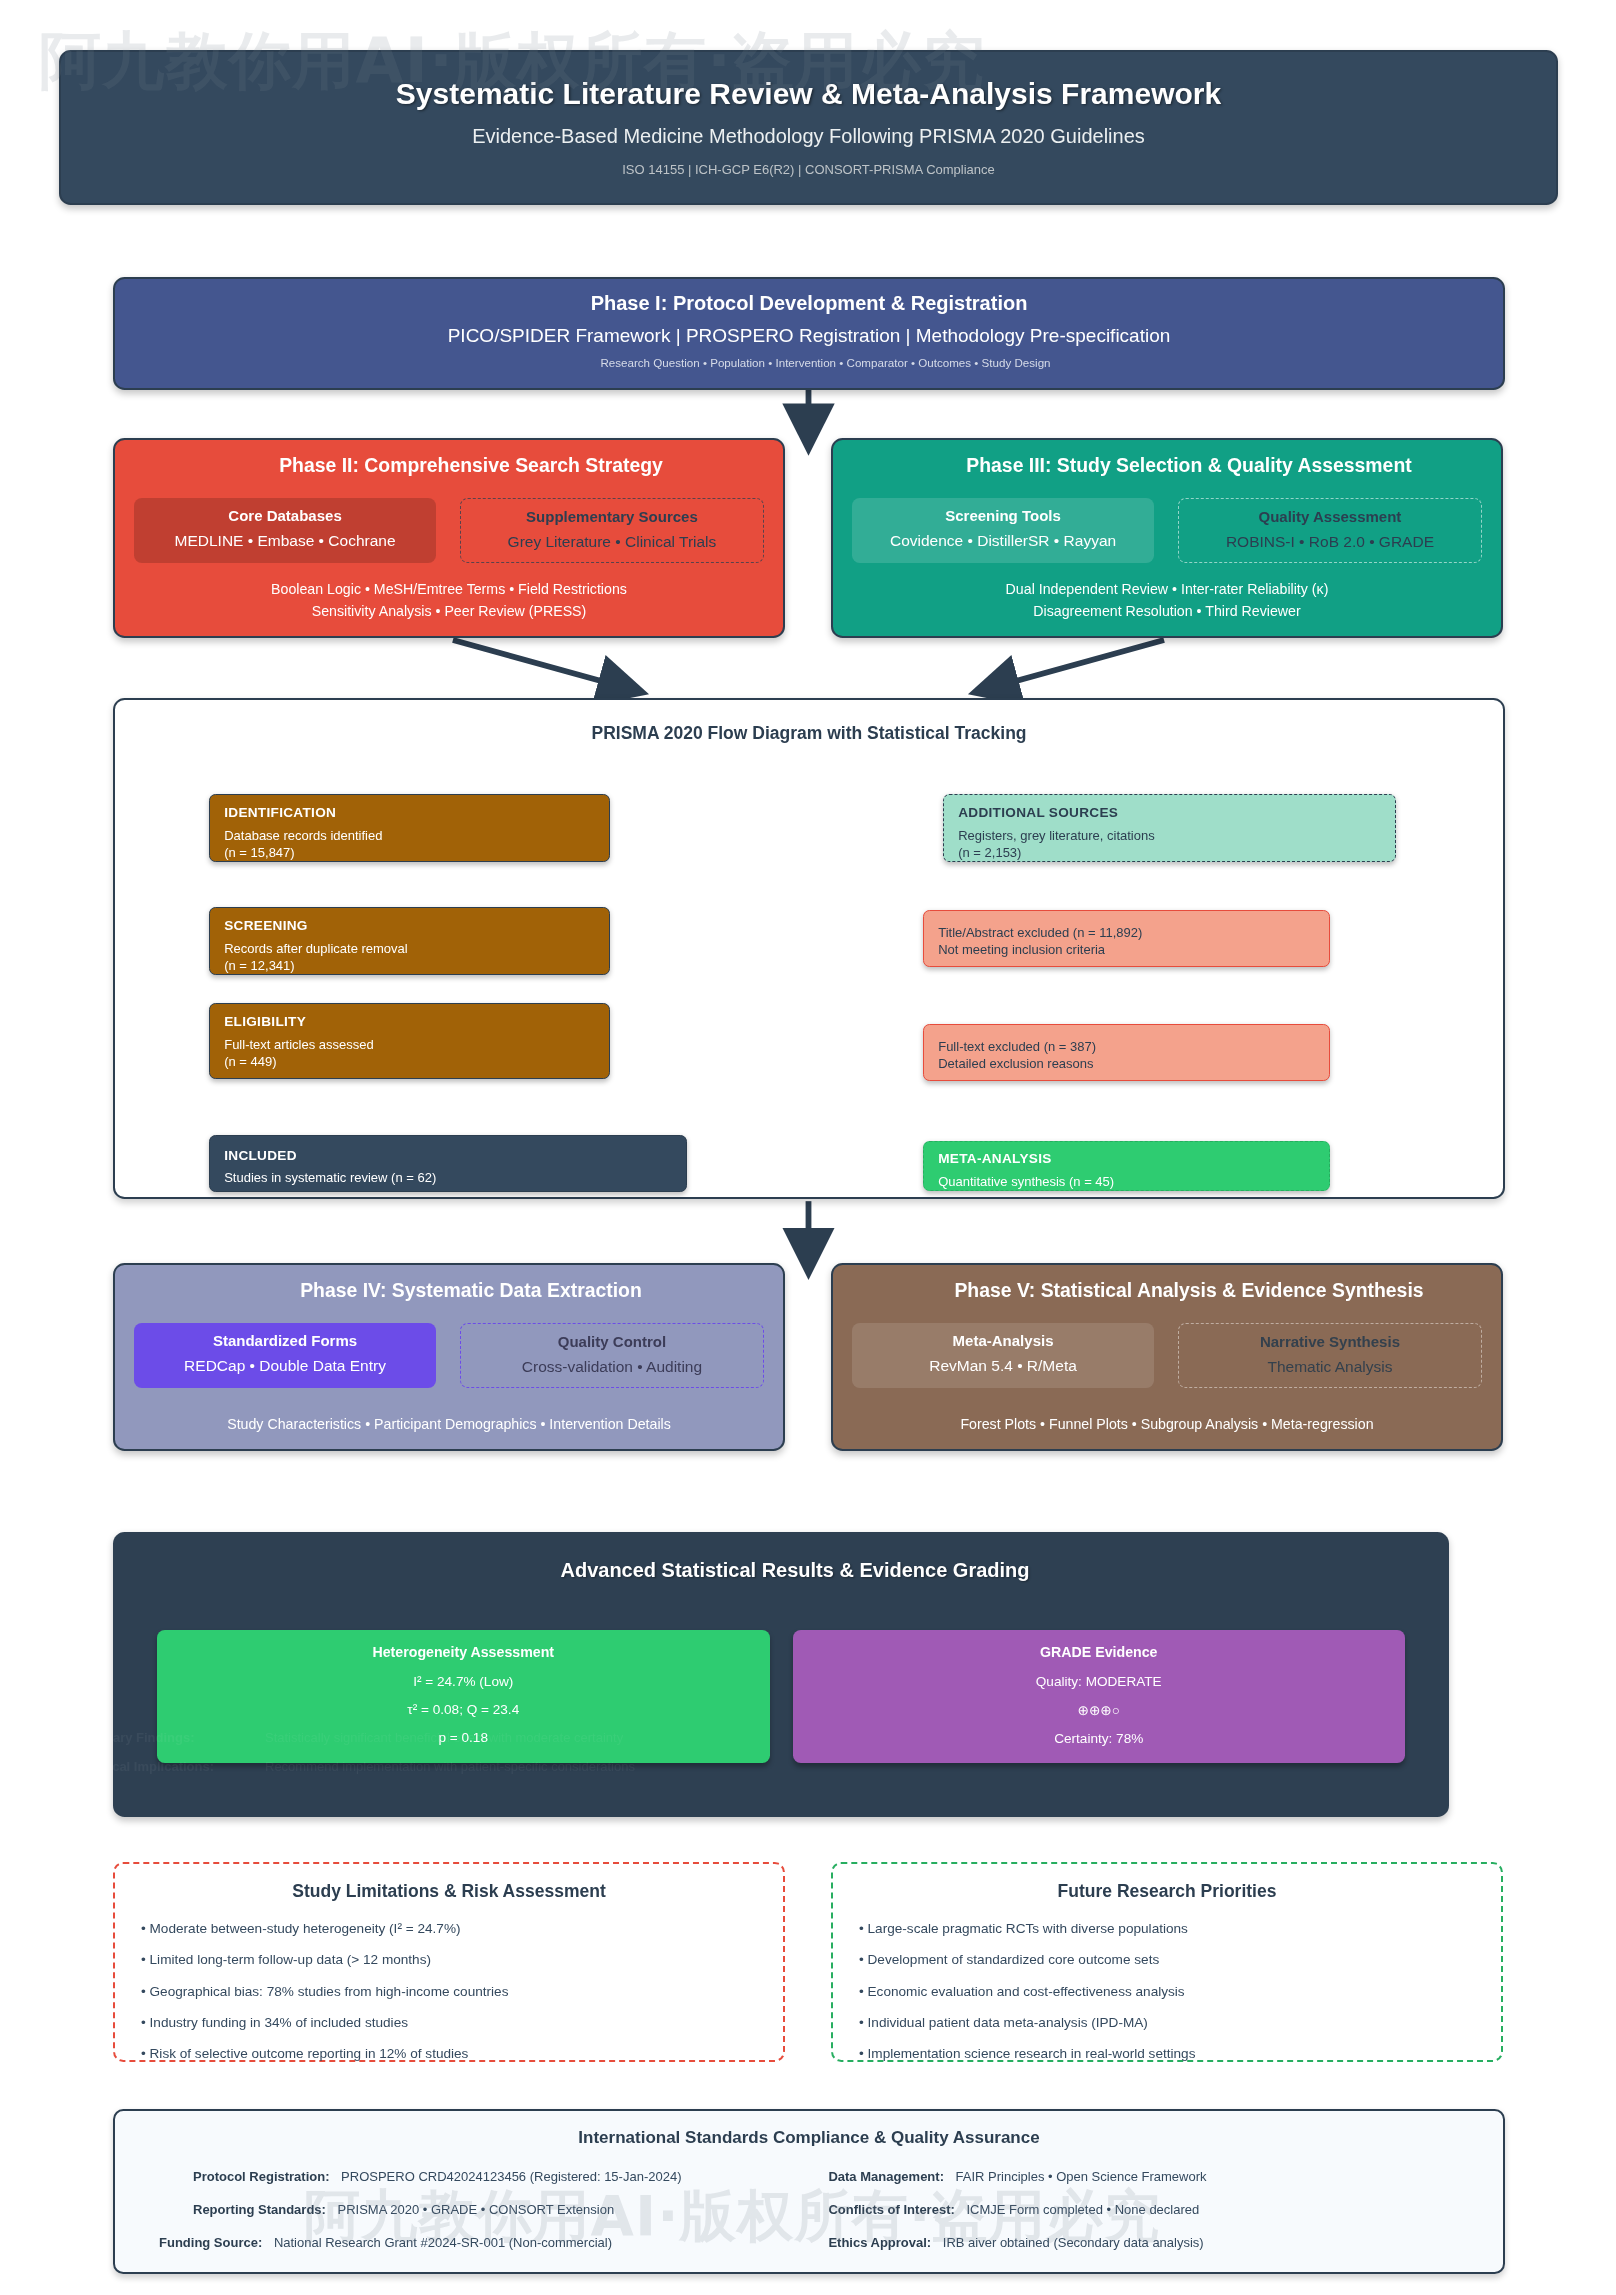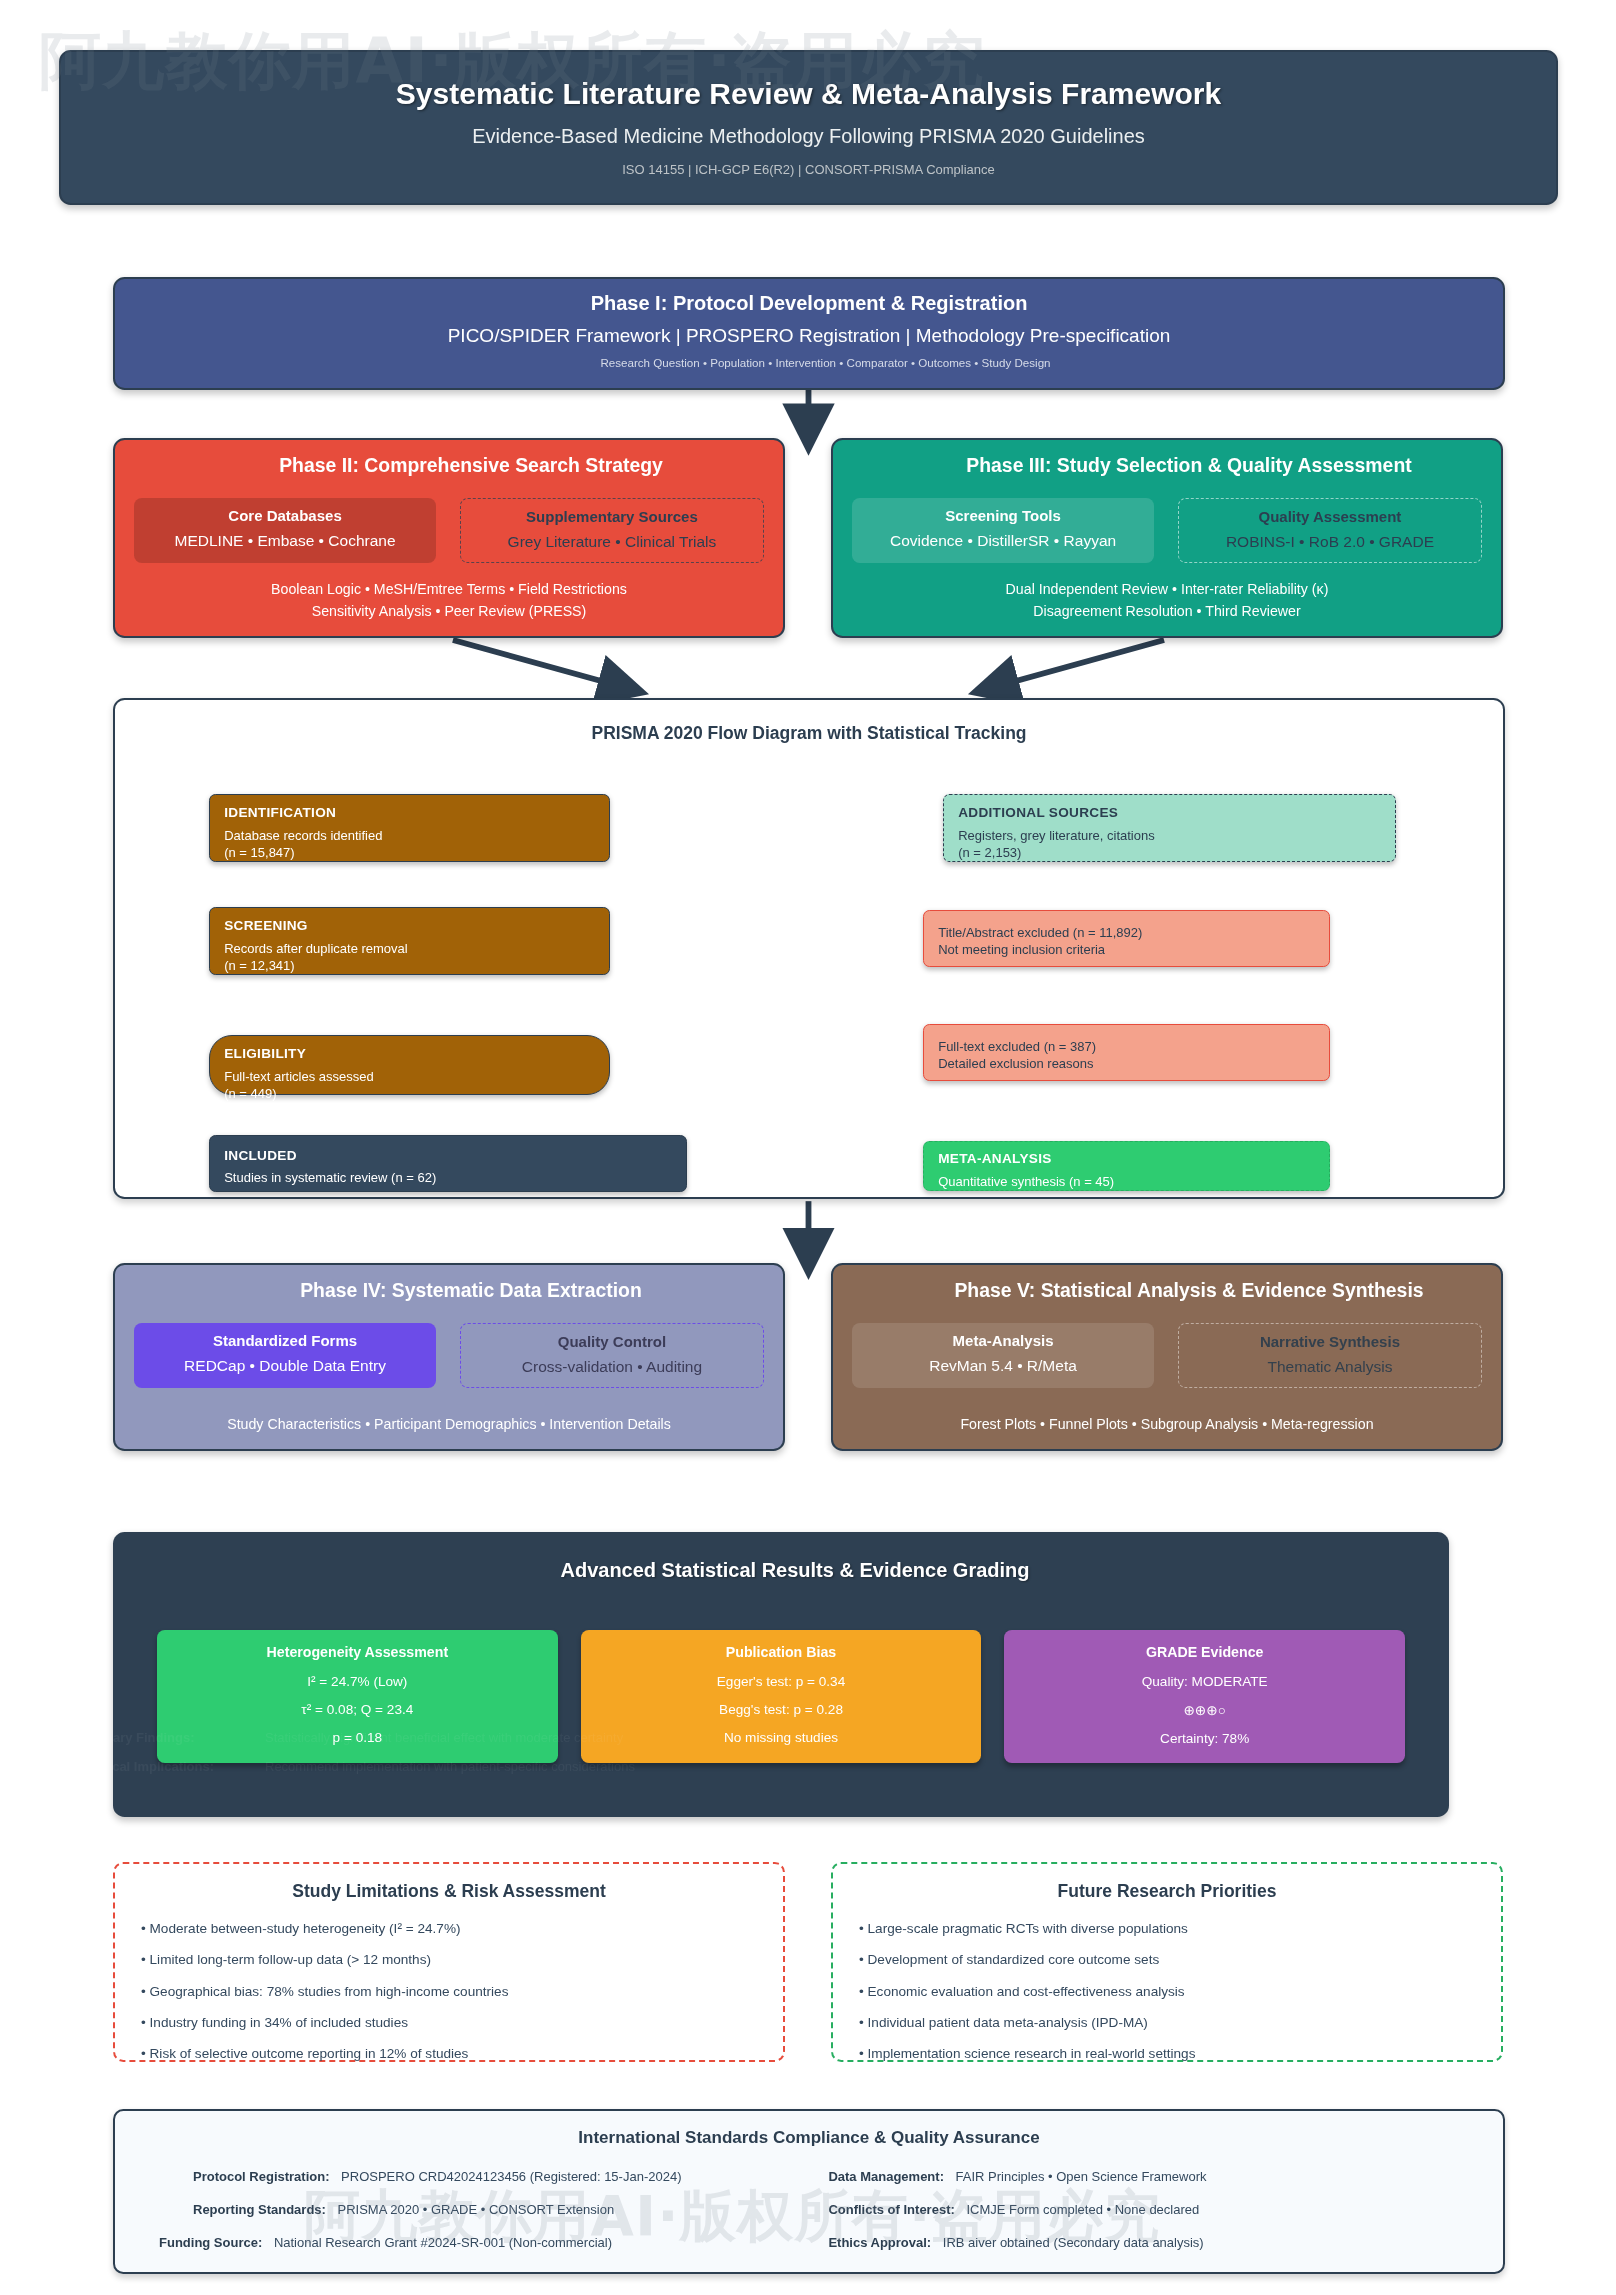--- a/index.html
+++ b/index.html
@@ -219,21 +219,21 @@
     <div class="pb-h">SCREENING</div>
     <div class="pb-l">Records after duplicate removal</div>
     <div class="pb-l">(n = 12,341)</div>
   </div>
 
   <div class="pbox box-salmon" style="left:808px; top:210px; width:407px; height:57px; padding-top:13px;">
     <div class="pb-l">Title/Abstract excluded (n = 11,892)</div>
     <div class="pb-l">Not meeting inclusion criteria</div>
   </div>
 
-  <div class="pbox box-blue" style="left:94px; top:335px; width:401px; height:60px;border-radius:23px;">
+  <div class="pbox box-blue" style="left:94px; top:303px; width:401px; height:76px;">
     <div class="pb-h">ELIGIBILITY</div>
     <div class="pb-l">Full-text articles assessed</div>
     <div class="pb-l">(n = 449)</div>
   </div>
 
   <div class="pbox box-salmon" style="left:808px; top:324px; width:407px; height:57px; padding-top:13px;">
     <div class="pb-l">Full-text excluded (n = 387)</div>
     <div class="pb-l">Detailed exclusion reasons</div>
   </div>
 
@@ -283,26 +283,20 @@
 </div>
 
 <div id="stats">
   <div class="st-title">Advanced Statistical Results &amp; Evidence Grading</div>
   <div class="st-row">
     <div class="st-card" style="background:#2ecc71;">
       <div class="sc-t">Heterogeneity Assessment</div>
       <div class="sc-v">I² = 24.7% (Low)</div>
       <div class="sc-v">τ² = 0.08; Q = 23.4</div>
       <div class="sc-v">p = 0.18</div>
-    </div>
-    <div class="st-card" style="background:#f5a623;">
-      <div class="sc-t">Publication Bias</div>
-      <div class="sc-v">Egger's test: p = 0.34</div>
-      <div class="sc-v">Begg's test: p = 0.28</div>
-      <div class="sc-v">No missing studies</div>
     </div>
     <div class="st-card" style="background:#a05ab5;">
       <div class="sc-t">GRADE Evidence</div>
       <div class="sc-v">Quality: MODERATE</div>
       <div class="sc-v">⊕⊕⊕○</div>
       <div class="sc-v">Certainty: 78%</div>
     </div>
   </div>
 </div>
 

